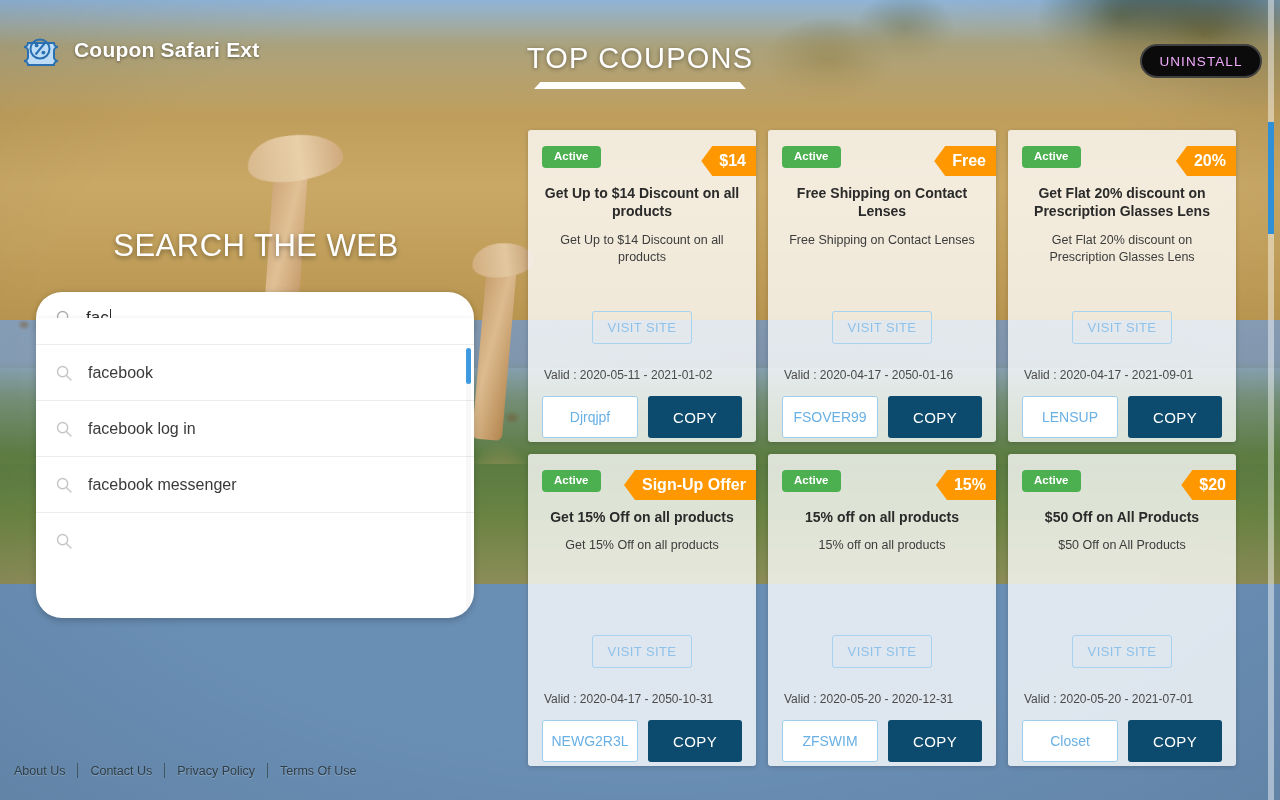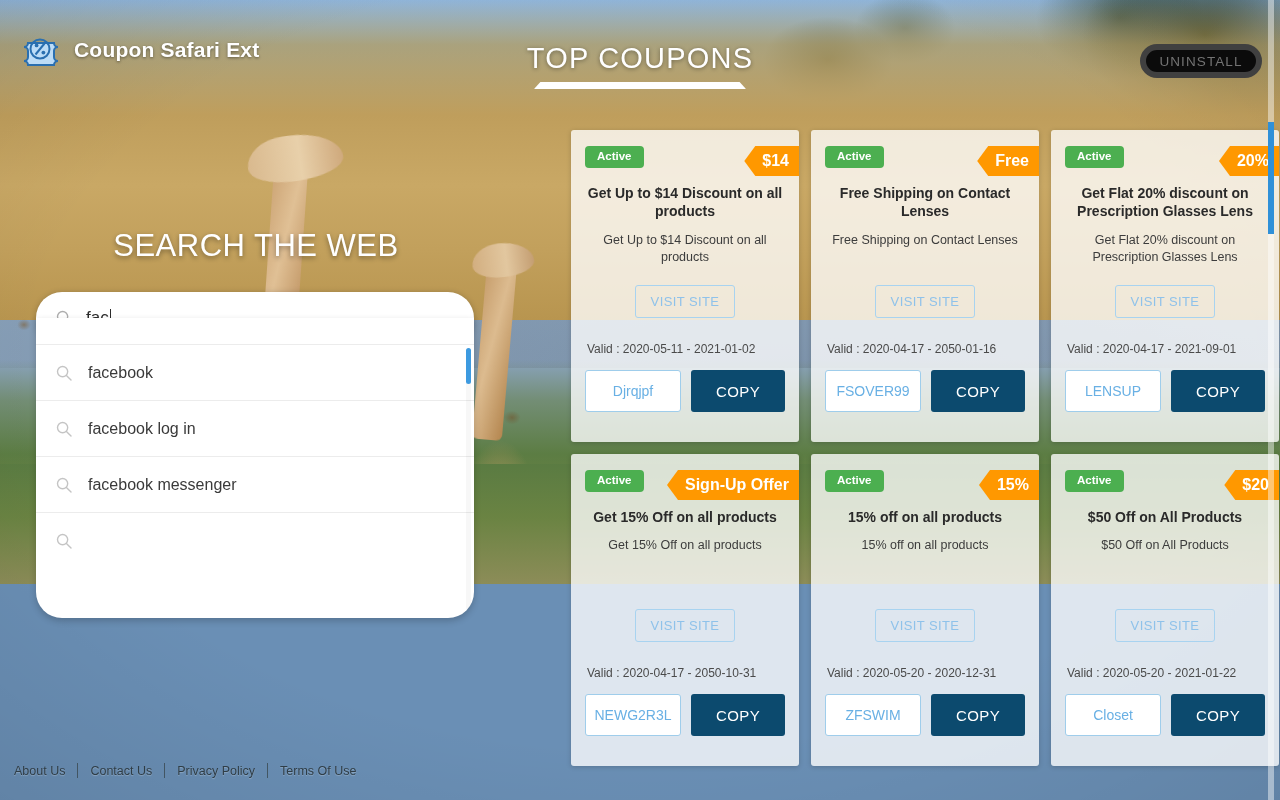--- a/index.html
+++ b/index.html
@@ -158,22 +158,22 @@
     clip-path: polygon(3% 0, 97% 0, 100% 100%, 0 100%);
     box-shadow: 0 1px 3px rgba(0,0,0,.35);
   }
 
   .uninstall-btn {
     position: absolute; right: 18px; top: 44px;
     z-index: 20;
     width: 122px; height: 34px;
     border-radius: 20px;
     background: #0b0b0b;
-    border: 6px solid #404040;
-    color: #737373;
+    border: 2px solid #404040;
+    color: #f0abfc;
     font-size: 13.5px; font-weight: 400;
     letter-spacing: 1.1px;
     cursor: pointer;
     display: flex; align-items: center; justify-content: center;
     font-family: "Liberation Sans", sans-serif;
   }
 
   
   .search-title {
     position: absolute; left: 0; top: 228px; width: 512px;
@@ -282,24 +282,23 @@
     display: grid;
     grid-template-columns: repeat(3, 228px);
     gap: 12px 12px;
   }
   .card {
     position: relative;
     width: 228px; height: 312px;
     background: rgba(255,255,255,.78);
     border-radius: 3px;
     box-shadow: 0 1px 5px rgba(0,0,0,.18);
-    padding: 16px 14px 30px;
+    padding: 16px 14px 4px;
     display: flex; flex-direction: column;
     overflow: hidden;
-    margin-left: 43px;
   }
   .card-top {
     display: flex; justify-content: space-between; align-items: flex-start;
     height: 26px;
     margin: 0 -14px 0 0;
   }
   .badge-active {
     background: #4caf50;
     color: #ffffff;
     font-size: 11.5px; font-weight: 600;
@@ -565,21 +564,21 @@
         <div class="card">
     <div class="card-top">
       <span class="badge-active">Active</span>
       <span class="badge-value">$20</span>
     </div>
     <div class="card-title">$50 Off on All Products</div>
     <div class="card-desc">$50 Off on All Products</div>
     <div class="visit-wrap">
       <button class="visit-btn">VISIT SITE</button>
     </div>
-    <div class="card-valid">Valid : 2020-05-20  -  2021-01-22</div>
+    <div class="card-valid">Valid : 2020-05-20  -  2021-07-01</div>
     <div class="card-actions">
       <button class="code-btn">Closet</button>
       <button class="copy-btn">COPY</button>
     </div>
         </div>
       </div>
   </div>
 
   <div class="page-scroll-track"></div>
   <div class="page-scroll-thumb"></div>

